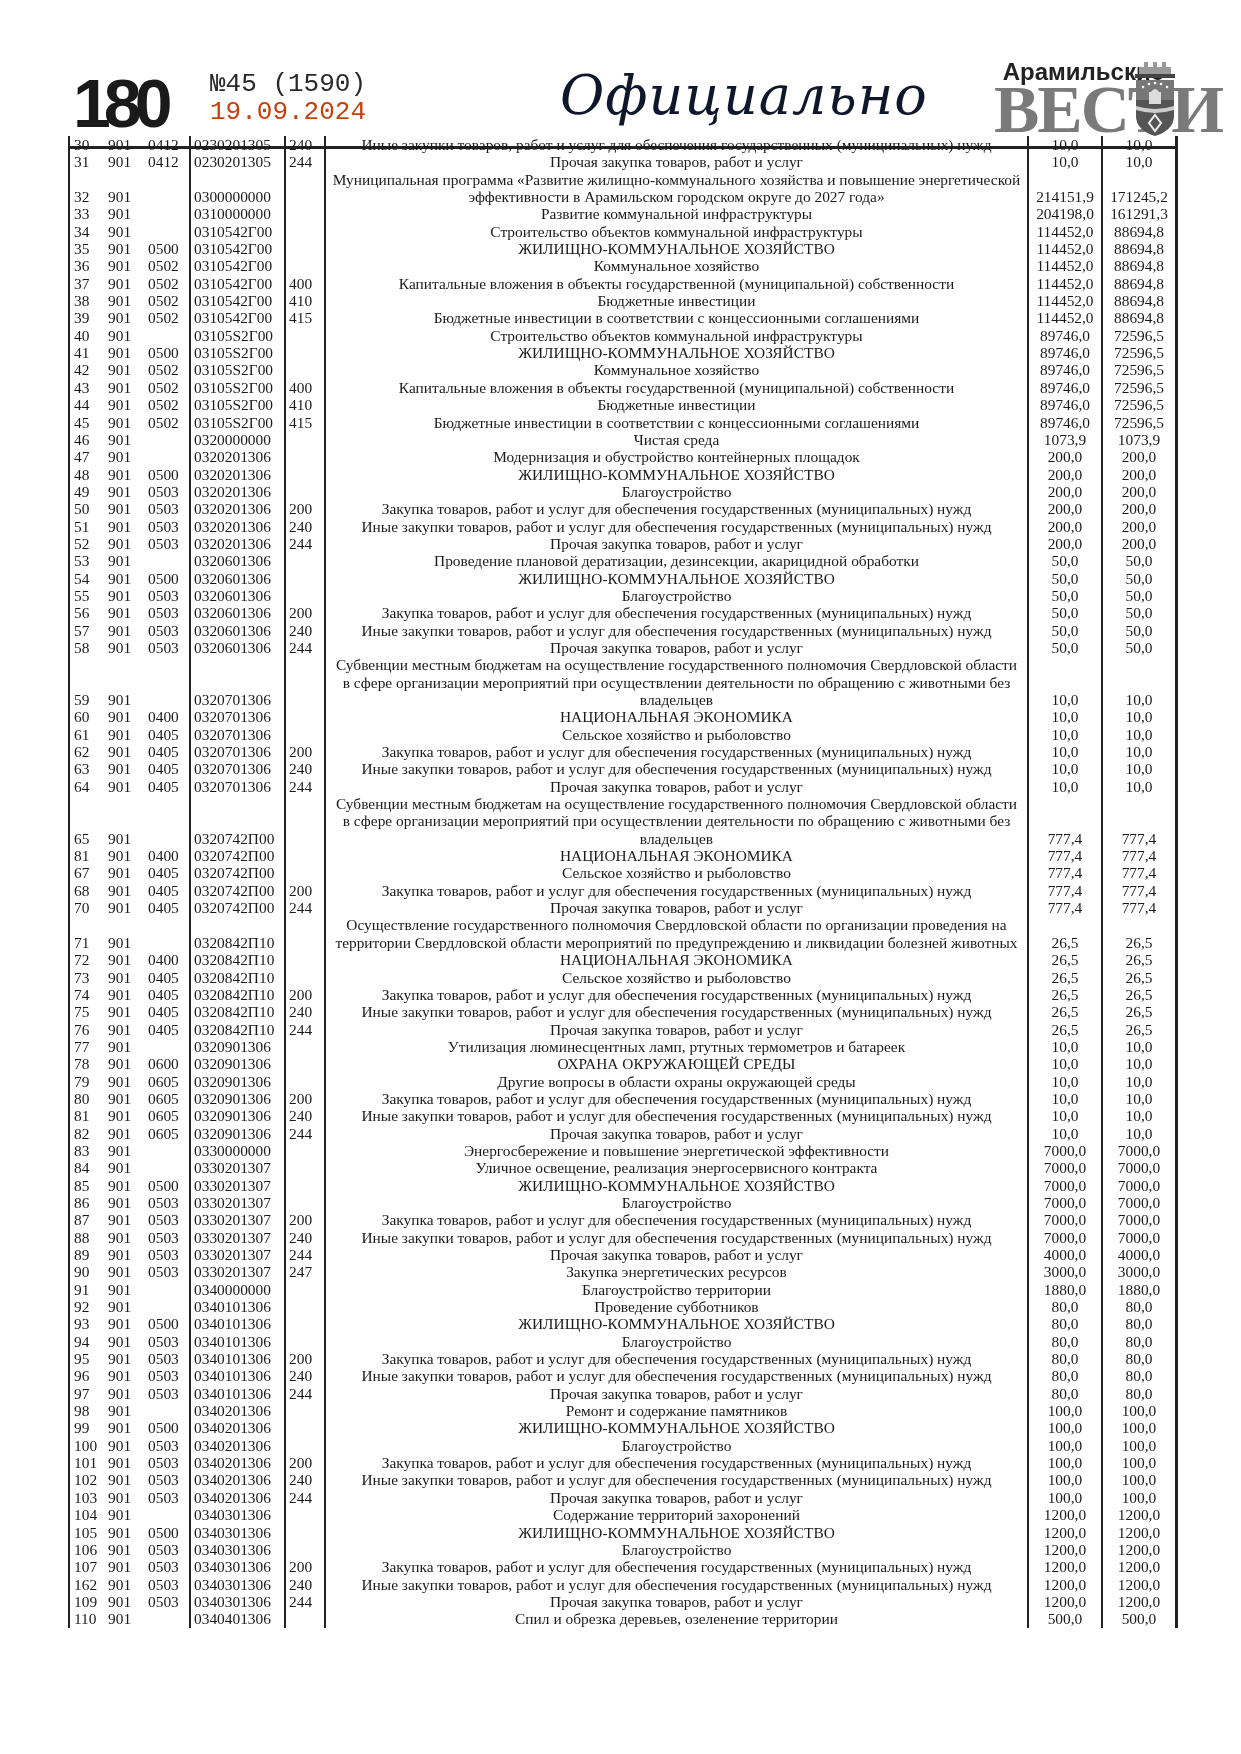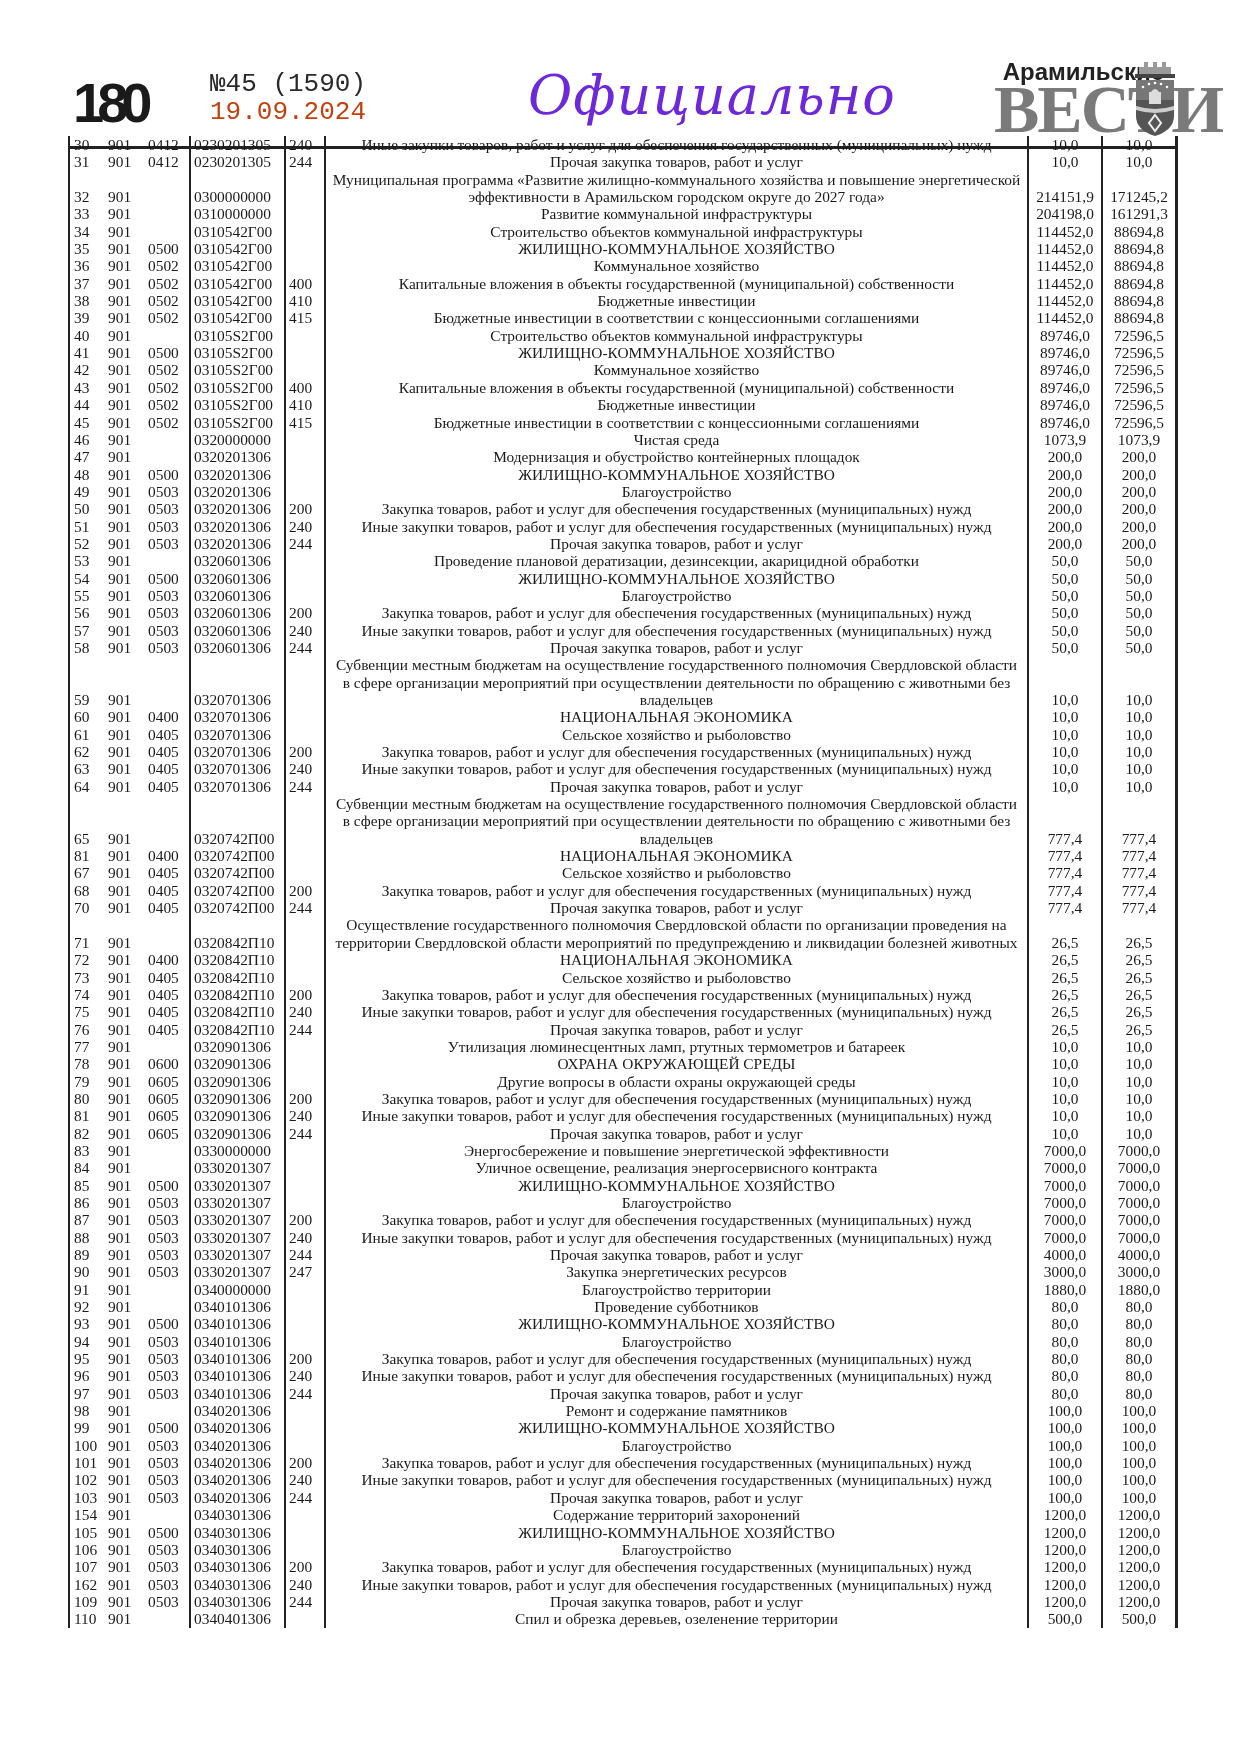--- a/index.html
+++ b/index.html
@@ -1,21 +1,21 @@
 <!DOCTYPE html>
 <html><head>
 <meta charset="utf-8">
 <style>
   html, body { margin: 0; padding: 0; background: #ffffff; }
   body { width: 1241px; height: 1754px; position: relative; overflow: hidden; font-family: "Liberation Serif", serif; color: #1a1a1a; }
   .header { position: absolute; left: 0; top: 0; width: 1241px; height: 152px; }
-  .page-num { position: absolute; left: 73px; top: 60px; font-family: "Liberation Sans", sans-serif; font-weight: bold; font-size: 56px; line-height: 86px; letter-spacing: -7px; color: #1a1a1a; }
+  .page-num { position: absolute; left: 73px; top: 60px; font-family: "Liberation Sans", sans-serif; font-weight: bold; font-size: 68px; line-height: 86px; letter-spacing: -7px; color: #1a1a1a; }
   .issue { position: absolute; left: 210px; top: 70px; font-family: Liberation Mono, monospace; font-size: 26px; line-height: 28px; color: #2a2a2a; }
   .issue .date { color: #c2410c; }
-  .section-title { position: absolute; left: 528px; top: 66px; font-family: "DejaVu Serif", serif; font-style: italic; font-size: 54px; line-height: 60px; color: #6d28d9; letter-spacing: 1px; }
+  .section-title { position: absolute; left: 560px; top: 66px; font-family: "DejaVu Serif", serif; font-style: italic; font-size: 54px; line-height: 60px; color: #0f172a; letter-spacing: 1px; }
   .brand { position: absolute; left: 952px; top: 60px; width: 170px; margin-left: 42px; }
   .brand .top { font-family: "Liberation Sans", sans-serif; font-weight: bold; font-size: 24px; line-height: 24px; color: #222; text-align: right; letter-spacing: 0px; }
   .brand .big { font-family: Liberation Serif, serif; font-weight: bold; font-size: 68px; line-height: 50px; color: #7a7a7a; letter-spacing: -2px; }
   .crest { position: absolute; left: 1133px; top: 60px; width: 44px; height: 78px; }
   .rule { position: absolute; left: 68px; top: 146px; width: 1110px; height: 3px; background: #222; }
 
   .table-wrap { position: absolute; left: 68px; top: 136px; width: 1104px; }
   table { border-collapse: collapse; width: 1110px; table-layout: fixed; font-family: "Liberation Serif", serif; font-size: 15.4px; line-height: 17.35px; }
   td { padding: 0 3px; vertical-align: bottom; white-space: nowrap; overflow: hidden; }
   td.c-num { width: 28px; text-align: left; padding-left: 4px; border-left: 2px solid #222; }
@@ -790,21 +790,21 @@
           <td class="c-num">103</td>
           <td class="c-grbs">901</td>
           <td class="c-razd">0503</td>
           <td class="c-csr">0340201306</td>
           <td class="c-vr">244</td>
           <td class="c-name">Прочая закупка товаров, работ и услуг</td>
           <td class="c-v1">100,0</td>
           <td class="c-v2">100,0</td>
         </tr>
         <tr>
-          <td class="c-num">154</td>
+          <td class="c-num">104</td>
           <td class="c-grbs">901</td>
           <td class="c-razd"></td>
           <td class="c-csr">0340301306</td>
           <td class="c-vr"></td>
           <td class="c-name">Содержание территорий захоронений</td>
           <td class="c-v1">1200,0</td>
           <td class="c-v2">1200,0</td>
         </tr>
         <tr>
           <td class="c-num">105</td>

